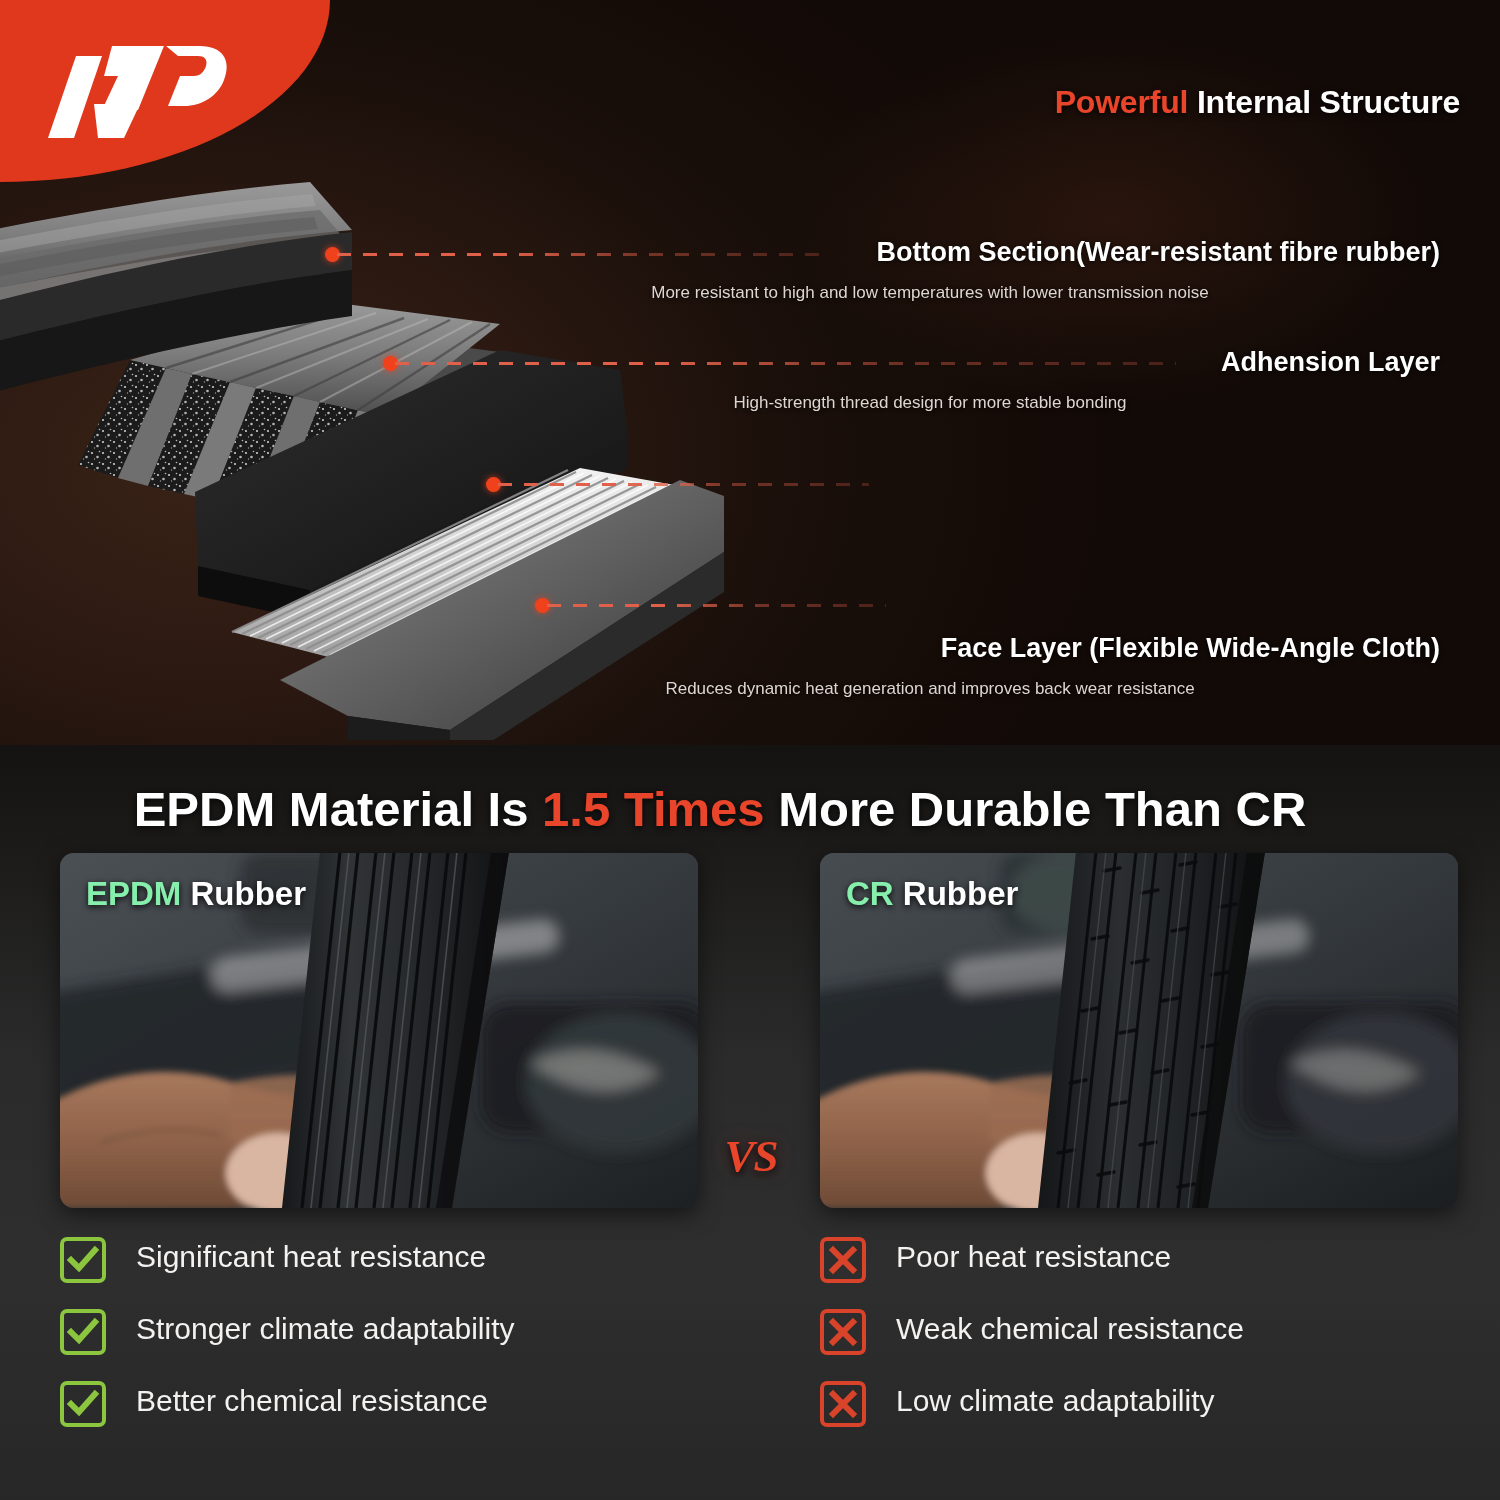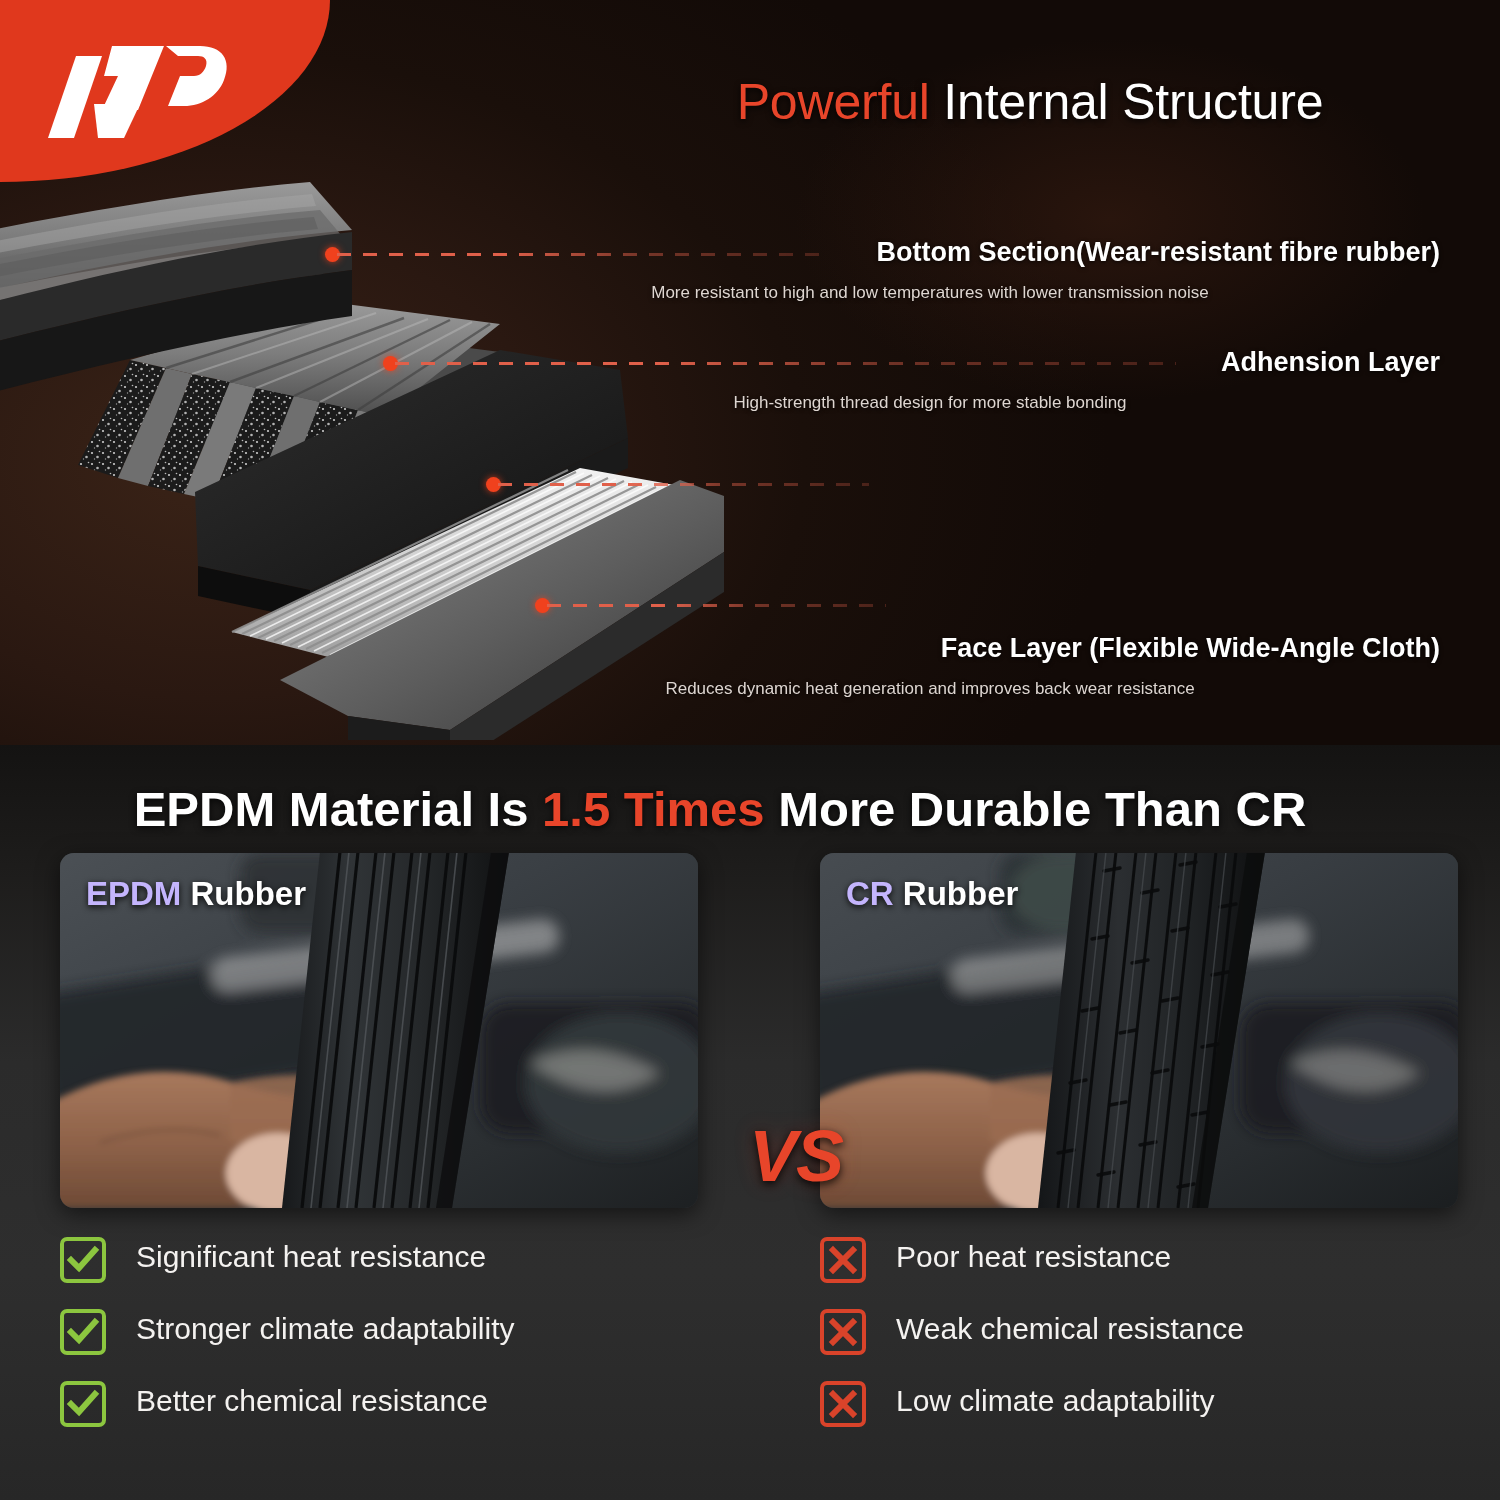--- a/index.html
+++ b/index.html
@@ -39,22 +39,22 @@
     position:absolute; left:0; top:0; width:330px; height:182px;
     background:#e0381d;
     border-bottom-right-radius:330px 182px;
     overflow:hidden; z-index:40;
   }
   .logo-mark{ position:absolute; left:42px; top:46px; width:190px; height:92px; }
 
   
   .head-top{
     position:absolute; left:600px; top:68px; width:860px; height:68px;
-    text-align:center; z-index:30;
-    font-size:50px; font-weight:400; letter-spacing:-.2px;
+    text-align:right; z-index:30;
+    font-size:32px; font-weight:700; letter-spacing:-.2px;
     line-height:68px; white-space:nowrap;
     text-shadow:0 2px 6px rgba(0,0,0,.85);
   }
   .head-top .hl{ color:#e8452a; }
   .head-top .wt{ color:#ffffff; }
 
   
   .belt-wrap{ position:absolute; left:-20px; top:120px; width:760px; height:620px; z-index:10; }
   .belt-wrap svg{ display:block; }
 
@@ -105,28 +105,29 @@
     background:#2f3336;
   }
   .card.left{ left:60px; }
   .card.right{ left:820px; }
   .card svg{ display:block; }
   .card-label{
     position:absolute; left:26px; top:20px; z-index:5;
     font-size:33px; font-weight:700; line-height:42px; white-space:nowrap;
     text-shadow:0 2px 6px rgba(0,0,0,.9);
   }
-  .card-label .hl{ color:#c4b5fd; }
+  .card-label .hl{ color:#86efac; }
   .card-label .wt{ color:#fff; }
 
   .vs-badge{
-    position:absolute; left:746px; top:268px; width:100px; height:70px; z-index:8;
-    font-size:72px; font-weight:700; font-style:italic; color:#e8452a;
+    position:absolute; left:701px; top:268px; width:100px; height:70px; z-index:8;
+    font-size:45px; font-weight:700; font-style:italic; color:#e8452a;
     line-height:70px; text-align:center; letter-spacing:-1px;
     text-shadow:0 3px 10px rgba(0,0,0,.9), 0 0 22px rgba(232,69,42,.25);
+    font-family:Liberation Serif, serif;
   }
 
   
   .flist{ position:absolute; top:492px; width:640px; z-index:6; }
   .flist.left{ left:60px; }
   .flist.right{ left:820px; }
   .frow{ display:flex; align-items:flex-start; height:72px; }
   .fbox{ width:46px; height:46px; flex:0 0 46px; border-radius:7px; border:4px solid #8cc63f; position:relative; }
   .fbox.bad{ border-color:#d9432a; }
   .fbox svg{ position:absolute; left:-1px; top:-1px; }

